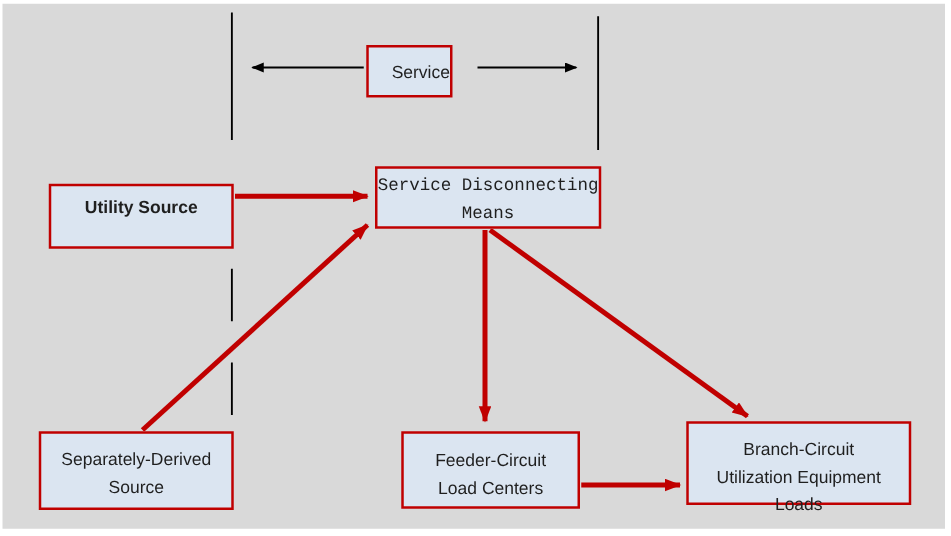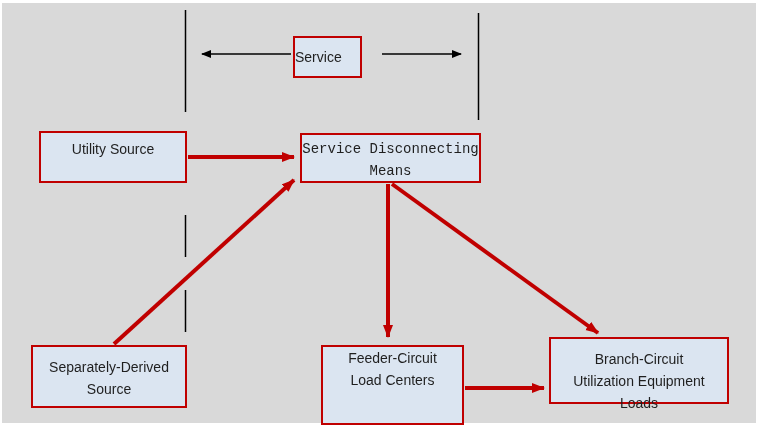--- a/index.html
+++ b/index.html
@@ -28,26 +28,26 @@
     background: #dbe5f1;
     border: 2px solid #c00000;
     color: #1f1f1f;
     font-size: 14px;
     line-height: 22px;
     text-align: center;
     white-space: pre-line;
   }
   #box-service {
     left: 293px; top: 36px; width: 69px; height: 42px;
-    display: flex; align-items: center; justify-content: flex-start;
+    display: flex; align-items: center; justify-content: flex-end;
   }
-  #box-utility-source   { left: 39px;  top: 131px; width: 148px; height: 52px; padding-top: 5px; }
+  #box-utility-source   { left: 39px;  top: 147px; width: 148px; height: 52px; padding-top: 5px; font-weight: bold; }
   #box-sdm              { left: 300px; top: 133px; width: 181px; height: 50px; padding-top: 3px; font-family: Liberation Mono, monospace; }
   #box-sds              { left: 31px;  top: 345px; width: 156px; height: 63px; padding-top: 9px; }
-  #box-feeder           { left: 321px; top: 345px; width: 143px; height: 80px; }
+  #box-feeder           { left: 321px; top: 345px; width: 143px; height: 62px; padding-top: 10px; }
   #box-branch           { left: 549px; top: 337px; width: 180px; height: 67px; padding-top: 9px; }
 </style>
 </head>
 <body>
 
 <div class="canvas"></div>
 
 <svg class="overlay" viewBox="0 0 761 429" xmlns="http://www.w3.org/2000/svg">
   <defs>
     <marker id="mr" markerUnits="userSpaceOnUse" markerWidth="15" markerHeight="12" refX="12" refY="5" orient="auto">

